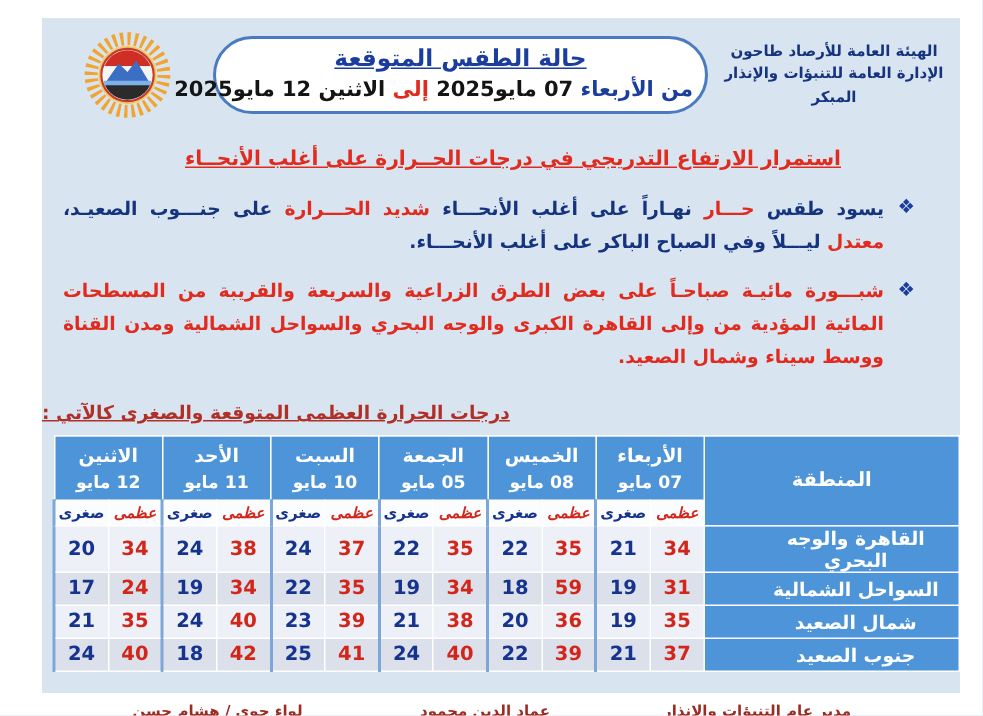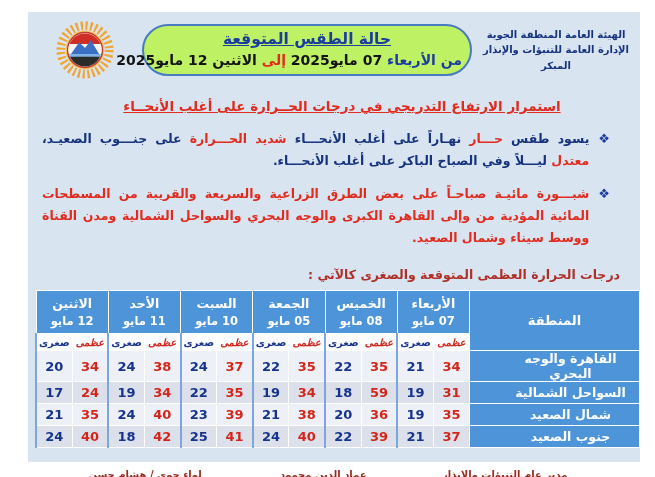--- a/index.html
+++ b/index.html
@@ -12,42 +12,42 @@
   .panel{
     position:absolute;top:12px;left:28px;width:612px;height:450px;
     background:var(--panel-bg);
   }
   
   .header-row{display:flex;align-items:center;padding:7px 4px 2px;gap:4px;}
   .agency{width:160px;text-align:center;color:var(--text-navy);
     font-size:10px;font-weight:bold;line-height:1.55;}
   .title-box{
     width:330px;box-sizing:border-box;border:2px solid #4a7abf;border-radius:26px;
-    background:#bef264;padding:4px 8px 6px;text-align:center;
+    background:#ffffff;padding:4px 8px 6px;text-align:center;
   }
   .main-title{font-size:15.5px;font-weight:bold;color:var(--title-blue);
     text-decoration:underline;}
   .date-line{font-size:14px;font-weight:bold;color:#141414;margin-top:4px;white-space:nowrap;}
   .seg-blue{color:var(--title-blue);margin-top:44px;}
   .seg-black{color:#141414;}
   .seg-red{color:var(--alert-red);}
   .logo-wrap{flex:1;display:flex;justify-content:center;align-items:center;}
   
   .headline{margin-top:15px;text-align:center;color:var(--alert-red);
     font-weight:bold;font-size:13.5px;text-decoration:underline;padding-left:16px;}
   
   .bullets{margin:14px 30px 0 14px;}
   .bullet{display:flex;gap:9px;margin-bottom:11px;}
   .marker{color:var(--title-blue);font-size:13px;line-height:22px;flex:0 0 auto;}
   .bullet-text{font-size:12.5px;font-weight:bold;line-height:22px;
     text-align:justify;color:var(--text-navy);}
   .bullet-text .seg-red{color:var(--alert-red);}
   
-  .table-title{margin:18px 20px 8px 0;text-align:right;color:var(--table-title-red);
-    font-weight:bold;font-size:12.5px;}
+  .table-title{margin:18px 20px 8px 0;text-align:left;color:var(--table-title-red);
+    font-weight:bold;font-size:12.5px;text-decoration:underline;}
   
   table{border-collapse:collapse;table-layout:fixed;width:605px;
     margin-right:0;margin-left:7px;}
   th,td{border:1.5px solid #ffffff;font-weight:bold;padding:0;text-align:center;}
   .region-th{background:var(--accent-blue);color:#fff;font-size:13px;width:170px;}
   .day-th{background:var(--accent-blue);color:#fff;height:42px;
     font-size:12.5px;line-height:1.45;}
   .day-date{font-size:11.5px;}
   .sub-th{background:#fbfcfe;height:16px;font-size:10px;}
   .sub-max{color:var(--max-red);font-style:italic;}
@@ -63,21 +63,21 @@
     padding:0 60px 0 45px;margin-top:18px;color:var(--signature-red);
     font-size:10px;font-weight:bold;text-align:center;line-height:1.7;}
 </style>
 </head>
 <body>
 
 <div class="panel">
 
   <div class="header-row">
     <div class="agency">
-      <div>الهيئة العامة المنطقة الجوية</div>
+      <div>الهيئة العامة للأرصاد طاحون</div>
       <div>الإدارة العامة للتنبؤات والإنذار المبكر</div>
     </div>
     <div class="title-box">
       <div class="main-title">حالة الطقس المتوقعة</div>
       <div class="date-line">
         <span class="seg-blue">من الأربعاء </span><span class="seg-black">07 مايو2025 </span><span class="seg-red">إلى </span><span class="seg-black">الاثنين 12 مايو2025</span>
       </div>
     </div>
     <div class="logo-wrap">
       <svg width="62" height="62" viewBox="0 0 64 64">

